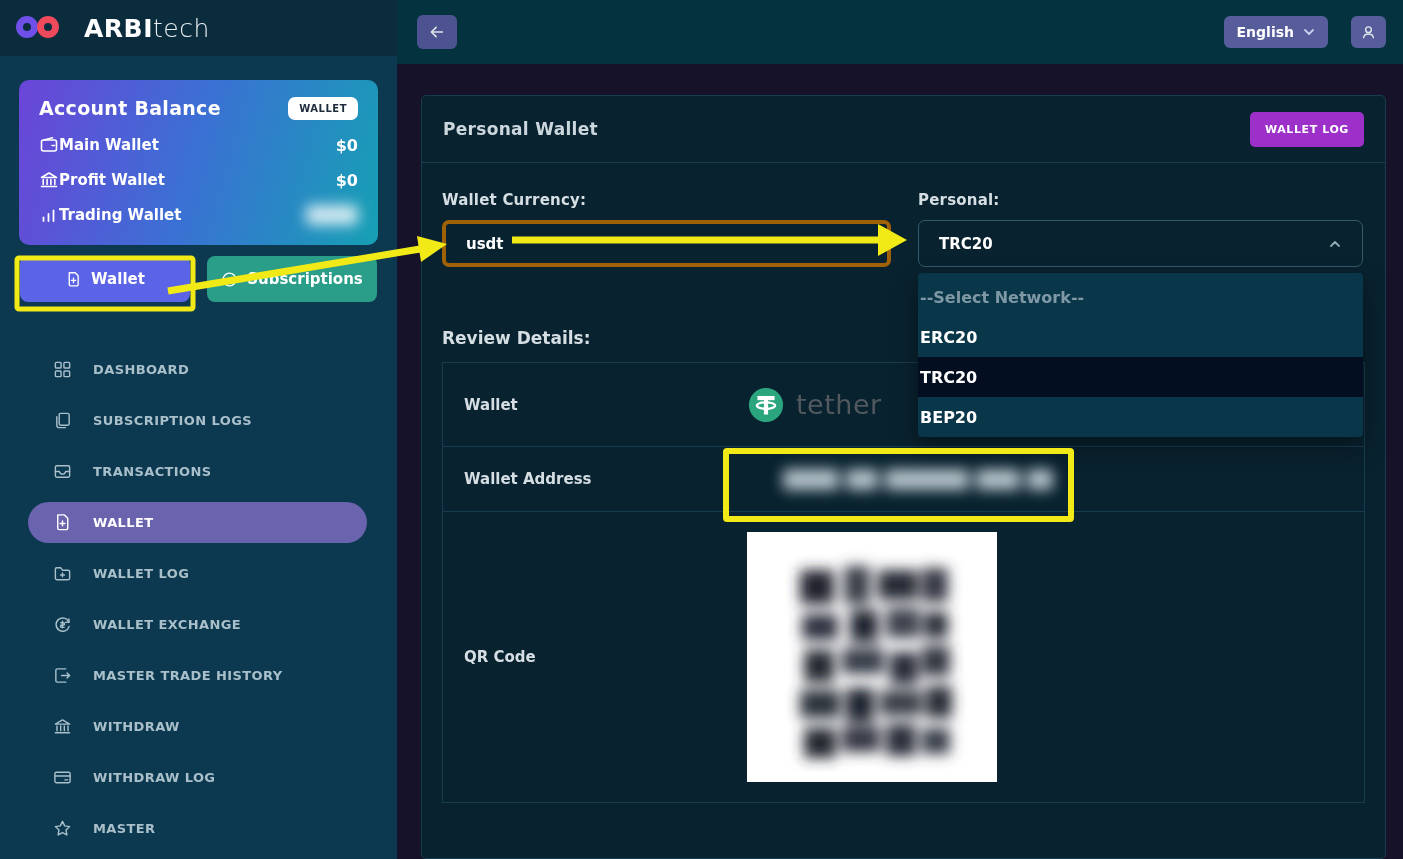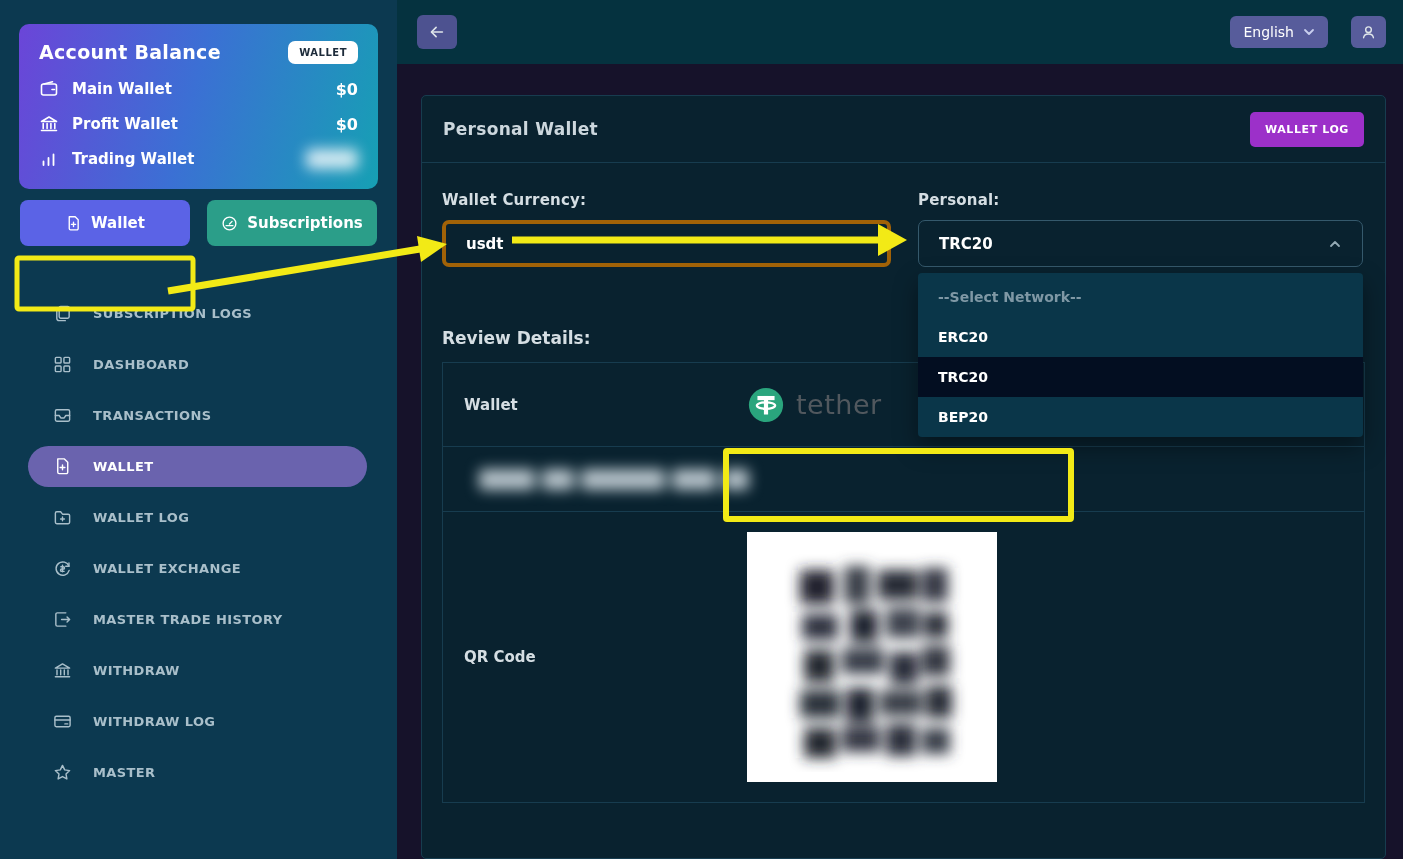--- a/index.html
+++ b/index.html
@@ -18,21 +18,21 @@
   .logo-text { font-size:25px; color:#fff; letter-spacing:.5px; }
   .logo-text b { font-weight:800; }
   .logo-text span.light { font-weight:300; color:#e8eef1; }
 
   .balance-card { margin:24px 19px 0; border-radius:10px; padding:17px 20px 20px;
     background:linear-gradient(105deg,#6b45d8 0%,#3b70d4 48%,#16a0b4 100%); }
   .bc-head { display:flex; align-items:flex-start; justify-content:space-between;gap:20px; }
   .bc-title { color:#fff; font-size:19px; font-weight:800; letter-spacing:.3px; }
   .bc-badge { background:#fff; color:#1d2b3a; font-size:10px; font-weight:800; letter-spacing:.5px;
     padding:6px 11px; border-radius:7px; }
-  .bc-row { display:flex; align-items:center; margin-top:15px; color:#fff; font-weight:700; font-size:15px; gap:13px; }
+  .bc-row { display:flex; align-items:center; margin-top:15px; color:#fff; font-weight:700; font-size:15px; }
   .bc-row .val { margin-left:auto; font-weight:800; font-size:16px; }
   .blur-blob { width:52px; height:20px; margin-left:auto; background:rgba(255,255,255,.8); border-radius:5px; filter:blur(7px); }
   .bicon { width:20px; height:20px; display:inline-flex; }
 
   .action-row { display:flex; gap:17px; margin:11px 20px 0; }
   .abtn { flex:1; height:46px; border:none; border-radius:8px; color:#fff; font-weight:700; font-size:15px;
     font-family:inherit; display:flex; align-items:center; justify-content:center; gap:9px; cursor:pointer; }
   .abtn.wallet { background:#5b63e6; }
   .abtn.subs { background:#2b9e89; }
 
@@ -42,42 +42,42 @@
   .nav-item .nicon { width:19px; height:19px; display:inline-flex; flex:none; }
   .nav-item.active { background:#6a63ae; color:#fff; border-radius:22px; margin-left:28px; margin-right:30px; padding-left:25px; }
   .nav-item.active .nicon svg * { stroke:#fff; }
 
   
   .main { flex:1; display:flex; flex-direction:column; min-width:0; }
   .topbar { height:64px; background:#05323f; display:flex; align-items:center; padding:0 17px 0 20px; }
   .back-btn { width:40px; height:34px; background:#4d5290; border:none; border-radius:6px;
     display:flex; align-items:center; justify-content:center; cursor:pointer; }
   .tb-spacer { flex:1; }
-  .lang-btn { height:32px; background:#575c9b; border:none; border-radius:6px; color:#fff; font-weight:400;
+  .lang-btn { height:32px; background:#575c9b; border:none; border-radius:6px; color:#fff; font-weight:700;
     font-size:14px; font-family:inherit; padding:0 13px; display:flex; align-items:center; gap:9px; margin-right:23px; cursor:pointer; }
   .user-btn { width:35px; height:32px; background:#575c9b; border:none; border-radius:6px;
     display:flex; align-items:center; justify-content:center; cursor:pointer; }
 
   .content { flex:1; background:#16122a; padding:31px 17px 0 24px; }
   .panel { background:#09222f; border:1px solid #173c4f; border-radius:5px; height:100%; }
   .panel-header { height:67px; border-bottom:1px solid #173c4f; display:flex; align-items:center; padding:0 21px; }
   .panel-title { color:#ccd7dd; font-size:17px; font-weight:700; letter-spacing:.3px; }
   .wallet-log-btn { margin-left:auto; background:#9c30c9; border:none; border-radius:5px; color:#fff;
     font-family:inherit; font-weight:700; font-size:11px; letter-spacing:.6px; padding:11px 15px; cursor:pointer; }
 
   .form-row { display:grid; grid-template-columns:449px 445px; column-gap:27px; padding:28px 20px 0; }
   .field-label { color:#d5dee3; font-weight:700; font-size:15px; letter-spacing:.2px; }
   .text-input { margin-top:11px; width:100%; height:47px; background:transparent; border:4px solid #a16207;
     border-radius:7px; color:#fff; font-weight:700; font-size:15px; font-family:inherit; padding:0 20px; outline:none; }
   .network-field { position:relative; }
   .select-box { margin-top:11px; height:47px; border:1px solid #35596c; border-radius:7px; display:flex;
     align-items:center; justify-content:space-between; padding:0 20px; color:#fff; font-weight:700; font-size:15px; cursor:pointer; }
   .dropdown { position:absolute; left:0; right:0; top:82px; background:#0a3649; border-radius:4px; z-index:30;
     padding-top:4px; overflow:hidden; box-shadow:0 10px 24px rgba(0,0,0,.4); }
-  .dd-option { height:40px; display:flex; align-items:center; padding:0 20px; color:#fff; font-weight:700; font-size:14px; cursor:pointer; }
+  .dd-option { height:40px; display:flex; align-items:center; padding:0 2px; color:#fff; font-weight:700; font-size:16px; cursor:pointer; }
   .dd-option.placeholder { color:#7f98a5; font-weight:600; }
   .dd-option.selected { background:#030e21; }
 
   .review-label { margin:61px 20px 0; color:#d5dee3; font-weight:700; font-size:17px; }
   .review-table { margin:14px 20px 0; border:1px solid #173c4f; }
   .rt-row { display:flex; border-bottom:1px solid #173c4f; }
   .rt-row:last-child { border-bottom:none; }
   .rt-row.r1 { height:84px; }
   .rt-row.r2 { height:65px; }
   .rt-row.r3 { height:290px; }
@@ -93,20 +93,27 @@
 
   .qr-box { width:250px; height:250px; background:#fff; display:flex; align-items:center; justify-content:center; }
 
   
   .overlay { position:absolute; inset:0; width:1403px; height:859px; z-index:50; pointer-events:none; }
 </style>
 </head>
 <body>
 
 <aside class="sidebar">
+  <div class="logo-band">
+    <div class="inf">
+      <div class="loop l"></div>
+        <div class="loop r"></div>
+    </div>
+    <div class="logo-text"><b>ARBI</b><span class="light">tech</span></div>
+  </div>
 
   <div class="balance-card">
     <div class="bc-head">
       <div class="bc-title">Account Balance</div>
       <div class="bc-badge">WALLET</div>
     </div>
     <div class="bc-row">
       <span class="bicon">
         <svg viewBox="0 0 20 20" fill="none" stroke="#fff" stroke-width="1.6" stroke-linecap="round" stroke-linejoin="round">
             <rect x="2.5" y="5" width="15" height="11" rx="2"></rect>
@@ -156,37 +163,37 @@
             <path d="M6 12.5h8"></path>
           </svg>
       </span>
       <span>Subscriptions</span>
     </button>
   </div>
 
   <nav class="nav">
     <div class="nav-item">
       <span class="nicon">
-          <svg viewBox="0 0 20 20" fill="none" stroke="#a9bfca" stroke-width="1.5" stroke-linecap="round" stroke-linejoin="round">
-            <rect x="6.5" y="2.5" width="10.5" height="12.5" rx="1.5"></rect>
-            <path d="M4 6v9a2.5 2.5 0 0 0 2.5 2.5H13"></path>
-          </svg>
-        </span>
-      <span>SUBSCRIPTION LOGS</span>
-    </div>
-    <div class="nav-item">
-      <span class="nicon">
           <svg viewBox="0 0 20 20" fill="none" stroke="#a9bfca" stroke-width="1.5">
             <rect x="2.5" y="2.5" width="6" height="6" rx="1"></rect>
             <rect x="11.5" y="2.5" width="6" height="6" rx="1"></rect>
             <rect x="2.5" y="11.5" width="6" height="6" rx="1"></rect>
             <rect x="11.5" y="11.5" width="6" height="6" rx="1"></rect>
           </svg>
         </span>
       <span>DASHBOARD</span>
+    </div>
+    <div class="nav-item">
+      <span class="nicon">
+          <svg viewBox="0 0 20 20" fill="none" stroke="#a9bfca" stroke-width="1.5" stroke-linecap="round" stroke-linejoin="round">
+            <rect x="6.5" y="2.5" width="10.5" height="12.5" rx="1.5"></rect>
+            <path d="M4 6v9a2.5 2.5 0 0 0 2.5 2.5H13"></path>
+          </svg>
+        </span>
+      <span>SUBSCRIPTION LOGS</span>
     </div>
     <div class="nav-item">
       <span class="nicon">
           <svg viewBox="0 0 20 20" fill="none" stroke="#a9bfca" stroke-width="1.5" stroke-linecap="round" stroke-linejoin="round">
             <rect x="2.5" y="4" width="15" height="12" rx="1.5"></rect>
             <path d="M2.5 10h4l1.7 2.6h3.6L13.5 10h4"></path>
           </svg>
         </span>
       <span>TRANSACTIONS</span>
     </div>
@@ -329,20 +336,21 @@
                     <rect x="11" y="10.5" width="18" height="4.4" fill="#fff"></rect>
                     <ellipse cx="20" cy="20.6" rx="9.6" ry="3.4" fill="none" stroke="#fff" stroke-width="2.4"></ellipse>
                     <rect x="17.8" y="10.5" width="4.4" height="19.5" fill="#fff"></rect>
                   </svg>
               </span>
               <span class="tether-word">tether</span>
             </div>
           </div>
         </div>
         <div class="rt-row r2">
+          <div class="rt-label">Wallet Address</div>
           <div class="rt-content">
             <div class="blur-address">
               <span style="width:56px"></span>
                 <span style="width:32px"></span>
                 <span style="width:84px"></span>
                 <span style="width:44px"></span>
                 <span style="width:26px"></span>
             </div>
           </div>
         </div>

